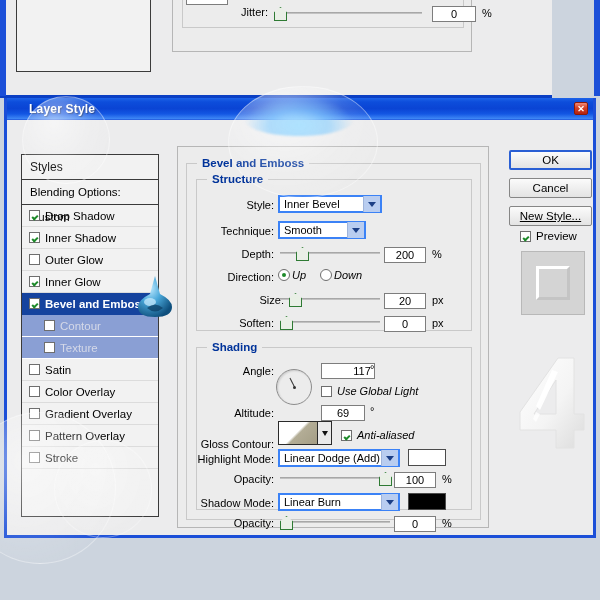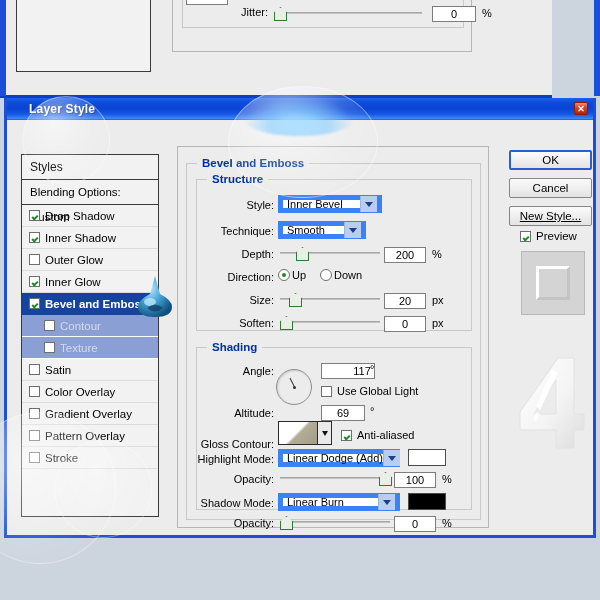--- a/index.html
+++ b/index.html
@@ -105,21 +105,21 @@
   .group-title{
     position:absolute;top:-7px;left:10px;background:#ececec;
     padding:0 5px;color:#00339a;font-weight:bold;font-size:11.5px;white-space:nowrap;
   }
   #grp-bevel{left:8px;top:16px;width:295px;height:357px;}
   #grp-structure{left:18px;top:32px;width:276px;height:152px;}
   #grp-shading{left:18px;top:200px;width:276px;height:163px;}
   .lbl{position:absolute;text-align:right;font-size:11px;white-space:nowrap;}
 
   .combo{
-    position:absolute;height:18px;background:#fff;border:5px solid #3b82f6;
+    position:absolute;height:18px;background:#fff;border:2px solid #3b82f6;
     box-sizing:border-box;display:flex;align-items:center;cursor:pointer;
   }
   .combo .combo-text{padding-left:4px;font-size:11px;flex:1;white-space:nowrap;}
   .combo .combo-arrow{
     width:16px;height:16px;background:#b9cdf0;
     display:flex;align-items:center;justify-content:center;flex:none;
     border-left:1px solid #9fb4da;
   }
   .combo .combo-arrow::after{
     content:"";width:0;height:0;border-left:4px solid transparent;
@@ -176,21 +176,21 @@
     display:flex;align-items:center;justify-content:center;cursor:pointer;
   }
   #gloss-contour-arrow::after{
     content:"";width:0;height:0;border-left:3.5px solid transparent;
     border-right:3.5px solid transparent;border-top:5px solid #111;
   }
   .swatch{
     position:absolute;width:38px;height:17px;border:1px solid #4b4b4b;
     box-sizing:border-box;cursor:pointer;
   }
-  .inline-check{position:absolute;display:flex;align-items:center;cursor:pointer;}
+  .inline-check{position:absolute;display:flex;align-items:center;cursor:pointer;font-style:italic;}
   .inline-check .ic-label{margin-left:5px;font-size:11px;white-space:nowrap;}
 
   
   #buttons-panel{position:absolute;left:499px;top:26px;width:88px;height:200px;}
   .btn{
     position:absolute;left:3px;width:83px;height:20px;
     background:linear-gradient(180deg,#fbfbfb,#e3e3e3);
     border:1px solid #868686;box-sizing:border-box;border-radius:2px;
     font-size:11.5px;text-align:center;line-height:18px;cursor:pointer;
   }
@@ -364,21 +364,21 @@
       <span class="lbl" style="left:14px;top:124px;width:82px;">Direction:</span>
       <div class="inline-check" style="left:100px;top:122px;">
         <span class="radio on"></span>
         <span class="ic-label" style="margin-left:2px;">Up</span>
       </div>
       <div class="inline-check" style="left:142px;top:122px;">
         <span class="radio"></span>
         <span class="ic-label" style="margin-left:2px;">Down</span>
       </div>
 
-      <span class="lbl" style="left:34px;top:147px;width:62px;">Size:</span>
+      <span class="lbl" style="left:44px;top:147px;width:62px;">Size:</span>
       <div class="slider" style="left:102px;top:145px;width:100px;">
         <div class="track"></div>
         <div class="thumb" style="left:9px;"></div>
       </div>
       <div class="numfield" style="left:206px;top:146px;width:42px;">20</div>
       <span class="unit" style="left:254px;top:147px;">px</span>
 
       <span class="lbl" style="left:26px;top:170px;width:70px;">Soften:</span>
       <div class="slider" style="left:102px;top:168px;width:100px;">
         <div class="track"></div>

